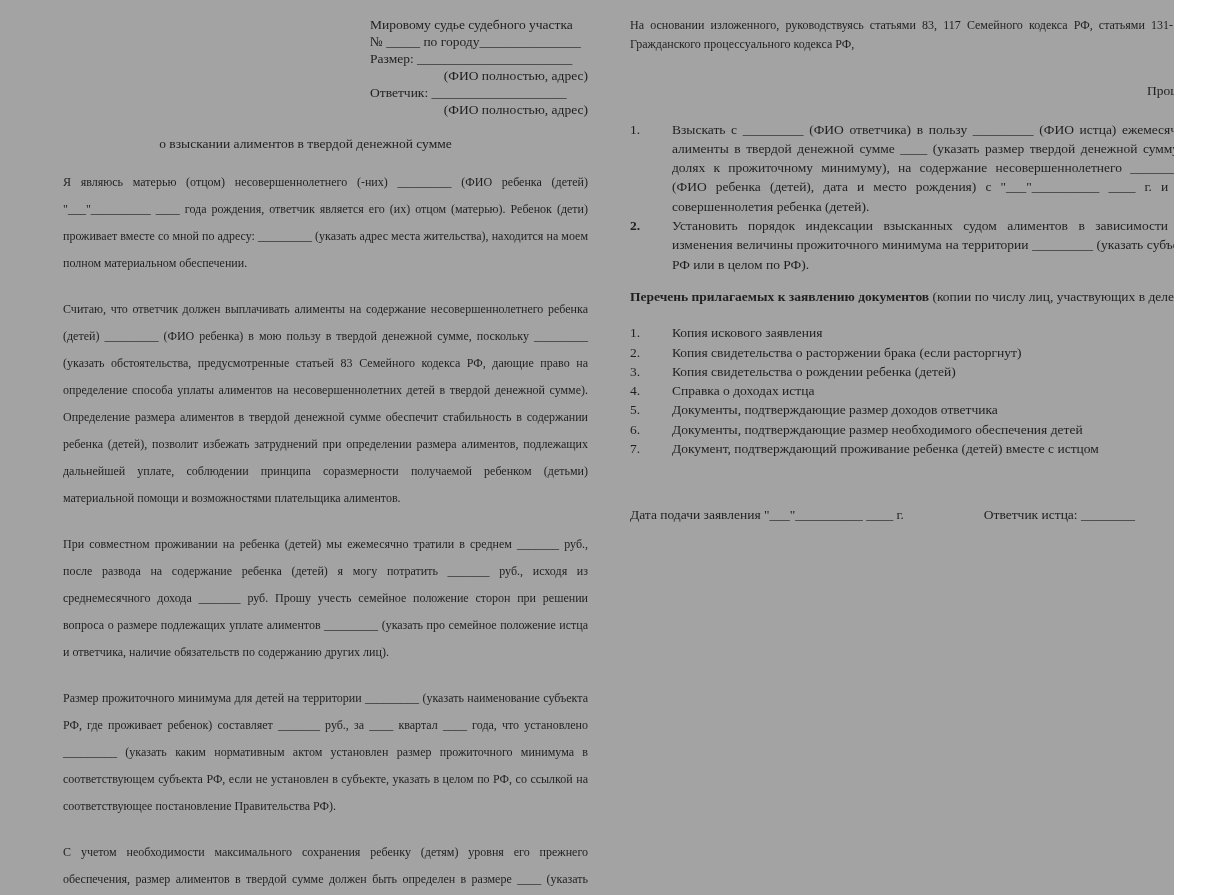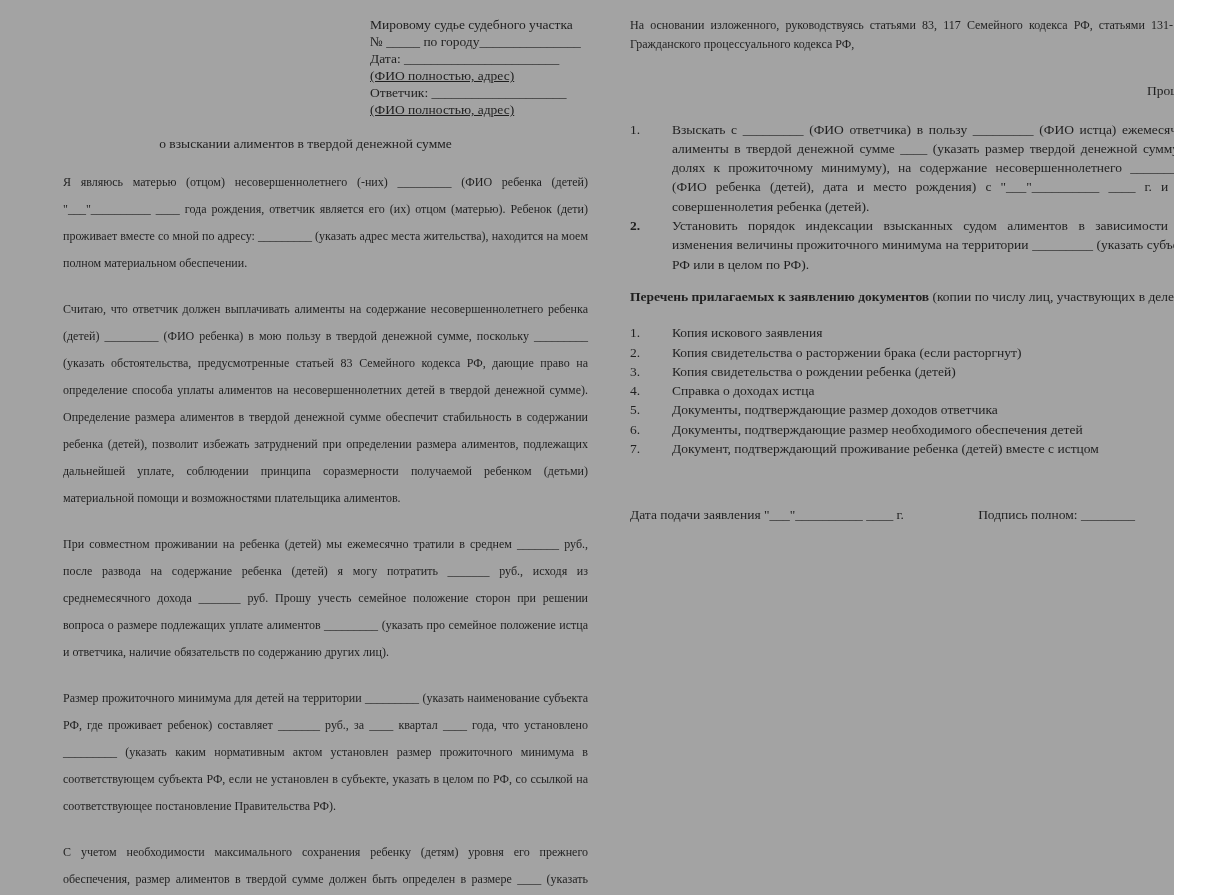--- a/index.html
+++ b/index.html
@@ -33,21 +33,21 @@
     margin-left: 347px;
     width: 218px;
     font-size: 13.5px;
     line-height: 17px;
   }
   .court-header .line {
     white-space: nowrap;
     overflow: hidden;
   }
   .court-header .line.right {
-    text-decoration: underline;
+    text-align: right;
   }
   .doc-title {
     margin-top: 7px;
     text-align: center;
     font-size: 14px;
     letter-spacing: 0.6px;
   }
   .doc-subtitle {
     margin-top: 18px;
     text-align: center;
@@ -122,21 +122,21 @@
 </head>
 <body>
 
 <div class="page">
 
   <div class="col-left">
 
     <div class="court-header">
       <div class="line">Мировому судье судебного участка</div>
       <div class="line">№ _____ по городу_______________</div>
-      <div class="line">Дата: _______________________</div>
+      <div class="line">Размер: _______________________</div>
       <div class="line right">(ФИО полностью, адрес)</div>
       <div class="line">Ответчик: ____________________</div>
       <div class="line right">(ФИО полностью, адрес)</div>
     </div>
 
     <div class="doc-subtitle">о взыскании алиментов в твердой денежной сумме</div>
 
     <div class="body-text">
       <p class="para">Я являюсь матерью (отцом) несовершеннолетнего (-них) _________ (ФИО ребенка (детей) "___"__________ ____ года рождения, ответчик является его (их) отцом (матерью). Ребенок (дети) проживает вместе со мной по адресу: _________ (указать адрес места жительства), находится на моем полном материальном обеспечении.</p>
       <p class="para">Считаю, что ответчик должен выплачивать алименты на содержание несовершеннолетнего ребенка (детей) _________ (ФИО ребенка) в мою пользу в твердой денежной сумме, поскольку _________ (указать обстоятельства, предусмотренные статьей 83 Семейного кодекса РФ, дающие право на определение способа уплаты алиментов на несовершеннолетних детей в твердой денежной сумме). Определение размера алиментов в твердой денежной сумме обеспечит стабильность в содержании ребенка (детей), позволит избежать затруднений при определении размера алиментов, подлежащих дальнейшей уплате, соблюдении принципа соразмерности получаемой ребенком (детьми) материальной помощи и возможностями плательщика алиментов.</p>
@@ -193,17 +193,17 @@
         <span class="txt">Документы, подтверждающие размер необходимого обеспечения детей</span>
       </div>
       <div class="numbered-item">
         <span class="num">7.</span>
         <span class="txt">Документ, подтверждающий проживание ребенка (детей) вместе с истцом</span>
       </div>
     </div>
 
     <div class="footer-row">
       <span class="date">Дата подачи заявления "___"__________ ____ г.</span>
-      <span class="signature">Подпись полном: ________</span>
+      <span class="signature">Ответчик истца: ________</span>
     </div>
 
   </div>
 </div>
 
 </body></html>

